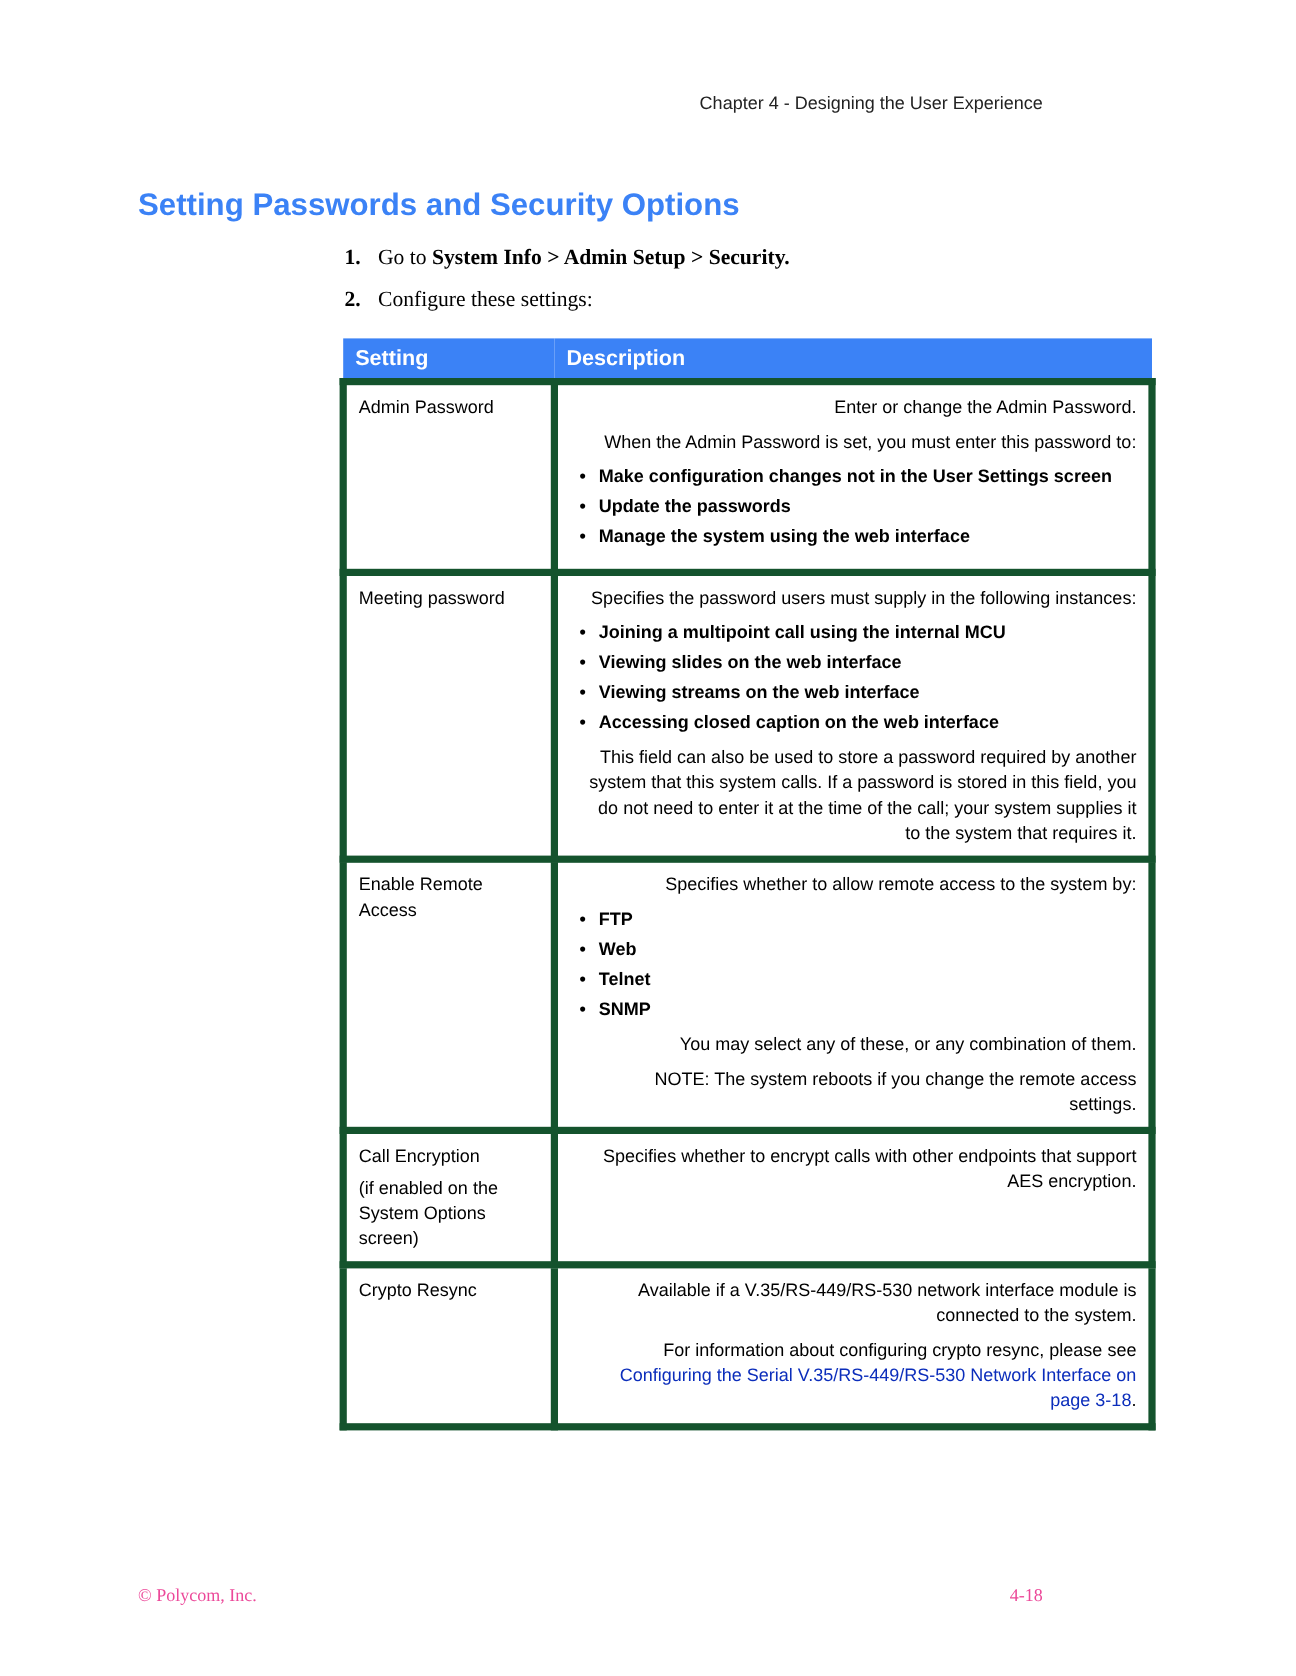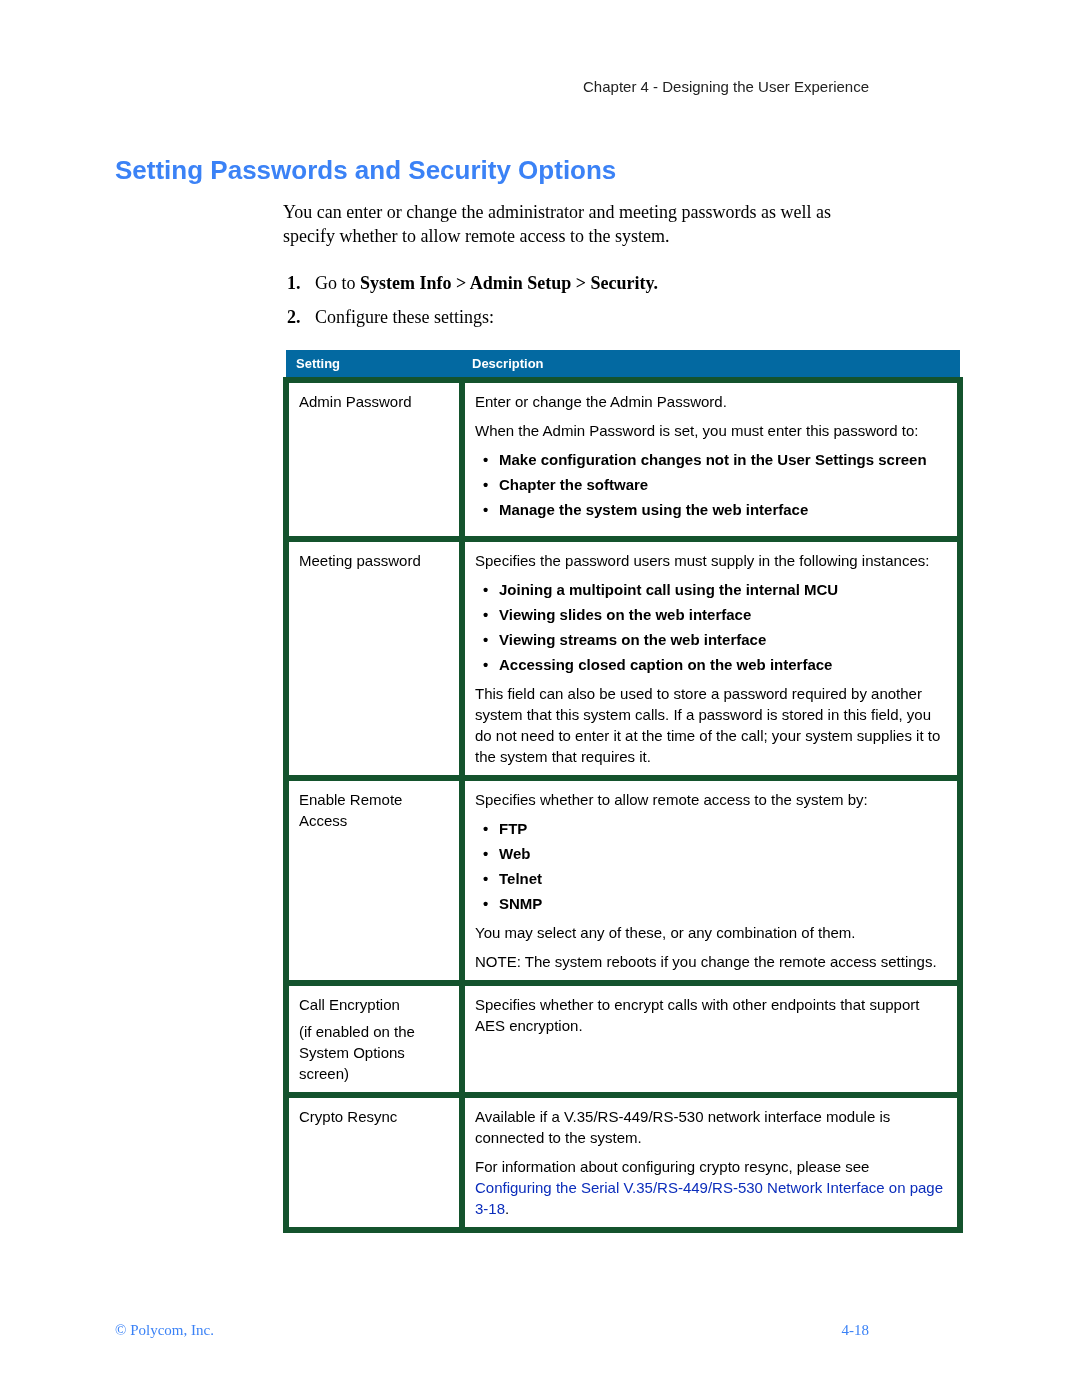--- a/index.html
+++ b/index.html
@@ -60,38 +60,39 @@
     font-weight: bold;
   }
   .settings-table {
     width: 680px;
     margin-left: 168px;
     border-collapse: collapse;
     font-family: Arial, Helvetica, sans-serif;
     font-size: 15px;
   }
   .settings-table th {
-    background: #0369a1;
+    background: #3b82f6;
     color: #fff;
     text-align: left;
     font-weight: bold;
     padding: 6px 10px;
-    font-size: 13px;
+    font-size: 18px;
   }
   .settings-table td {
     border: 6px solid #14532d;
     vertical-align: top;
     padding: 8px 10px;
     line-height: 1.4;
   }
   .settings-table td.setting-col {
     width: 150px;
   }
   .desc-block p {
-    margin: 0 0 8px 0;
+    margin: 0 0 8px 16px;
+    text-align: right;
   }
   .desc-block p:last-child {
     margin-bottom: 0;
   }
   .desc-block ul {
     margin: 0 0 8px 0;
     padding-left: 24px;
     list-style: none;
     font-weight: bold;
   }
@@ -107,36 +108,35 @@
   .link-text {
     color: #0b2dbb;
   }
   .footer {
     position: absolute;
     bottom: 58px;
     left: 115px;
     right: 115px;
     font-family: Georgia, 'Times New Roman', serif;
     font-size: 15px;
-    color: #3b82f6;
+    color: #ec4899;
   }
   .footer .right {
     float: right;
   }
 </style>
 </head>
 <body>
 
 <div class="page">
 
   <div class="chapter-header">Chapter 4 - Designing the User Experience</div>
 
   <h2 class="section-title">Setting Passwords and Security Options</h2>
 
-  <p class="intro-text">You can enter or change the administrator and meeting passwords as well as specify whether to allow remote access to the system.</p>
 
   <ol class="steps">
     <li>
       <span>Go to </span><span class="bold">System Info &gt; Admin Setup &gt; Security.</span>
     </li>
     <li>Configure these settings:</li>
   </ol>
 
   <table class="settings-table">
     <thead>
@@ -148,21 +148,21 @@
     <tbody>
 
       <tr>
         <td class="setting-col">Admin Password</td>
         <td>
           <div class="desc-block">
             <p>Enter or change the Admin Password.</p>
             <p>When the Admin Password is set, you must enter this password to:</p>
             <ul>
               <li>Make configuration changes not in the User Settings screen</li>
-              <li>Chapter the software</li>
+              <li>Update the passwords</li>
               <li>Manage the system using the web interface</li>
             </ul>
           </div>
         </td>
       </tr>
 
       <tr>
         <td class="setting-col">Meeting password</td>
         <td>
           <div class="desc-block">

